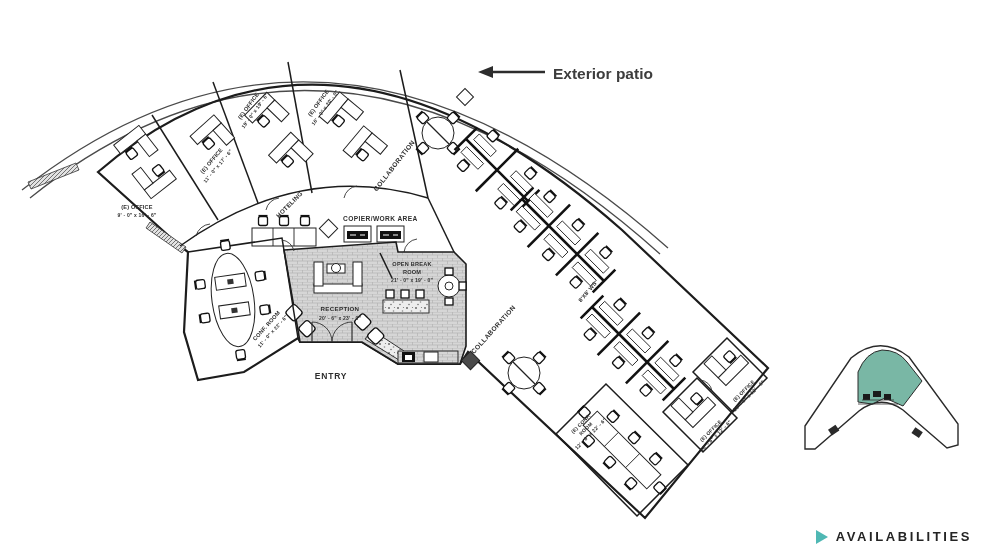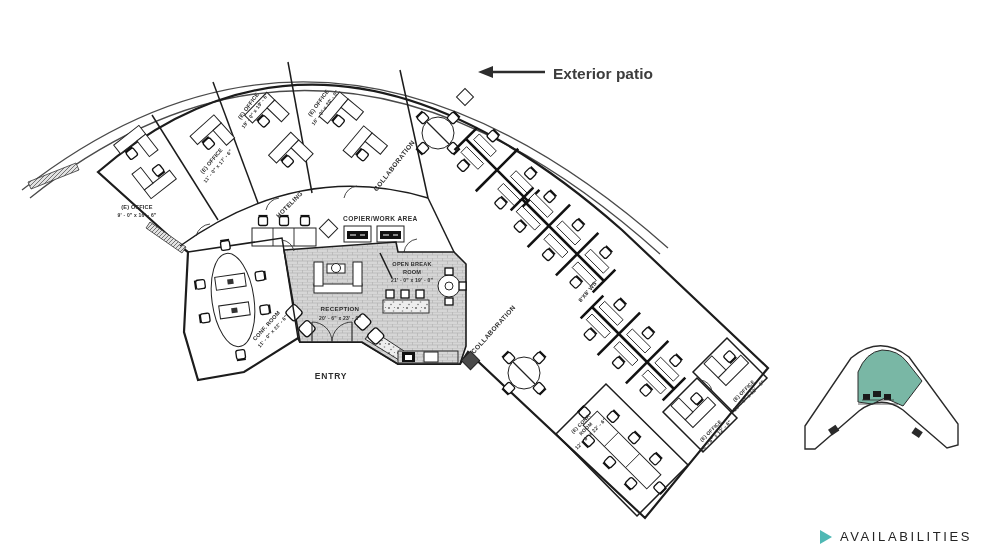--- a/index.html
+++ b/index.html
@@ -18,21 +18,21 @@
   .door{fill:none;stroke:#333;stroke-width:.9;}
   .t5{font-size:5px;font-weight:700;letter-spacing:.2px;}
   .t55{font-size:5.6px;font-weight:700;letter-spacing:.2px;}
   .t6{font-size:6.2px;font-weight:700;letter-spacing:.3px;}
   .t65{font-size:6.6px;font-weight:700;letter-spacing:.4px;}
   .t8{font-size:8.5px;font-weight:700;letter-spacing:.8px;}
   .t15{font-size:15.5px;font-weight:700;fill:#3d3d3d;}
   .availabilities{position:absolute;right:12px;bottom:8px;display:flex;align-items:center;gap:8px;}
   .availabilities .tri{width:0;height:0;border-top:7px solid transparent;border-bottom:7px solid transparent;
         border-left:12px solid #4fb8b4;}
-  .availabilities .txt{font-size:13px;font-weight:400;letter-spacing:2.6px;color:#242424;}
+  .availabilities .txt{font-size:13px;font-weight:700;letter-spacing:2.6px;color:#242424;}
 </style>
 </head>
 <body>
 
 <div class="canvas">
 <svg width="984" height="552" viewBox="0 0 984 552">
   <defs>
     <pattern id="brick" width="10" height="6" patternUnits="userSpaceOnUse">
       <rect width="10" height="6" fill="#d6d6d6"></rect>
       <path d="M0 0H10 M0 3H10 M2.5 0V3 M7.5 3V6" stroke="#b2b2b2" stroke-width=".7" fill="none"></path>

